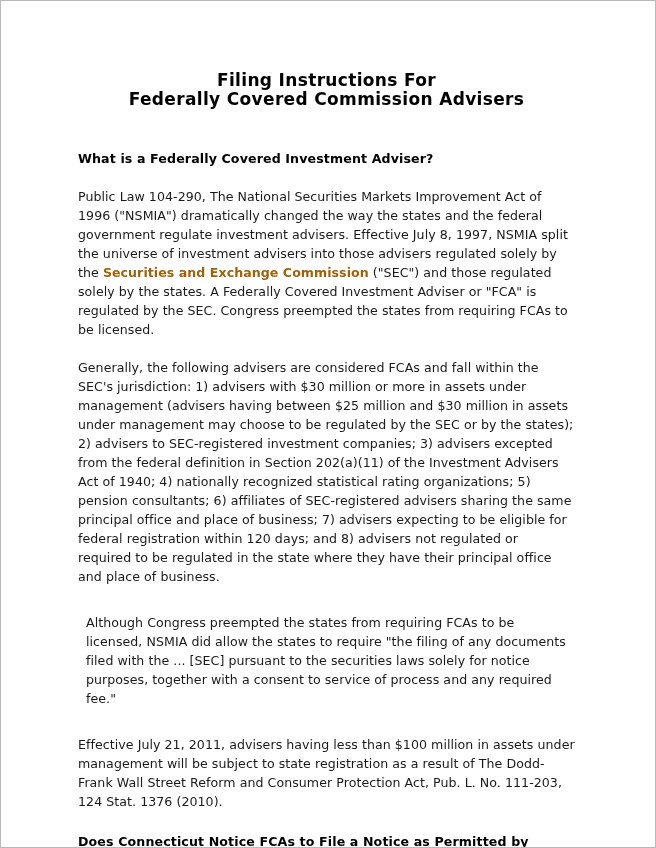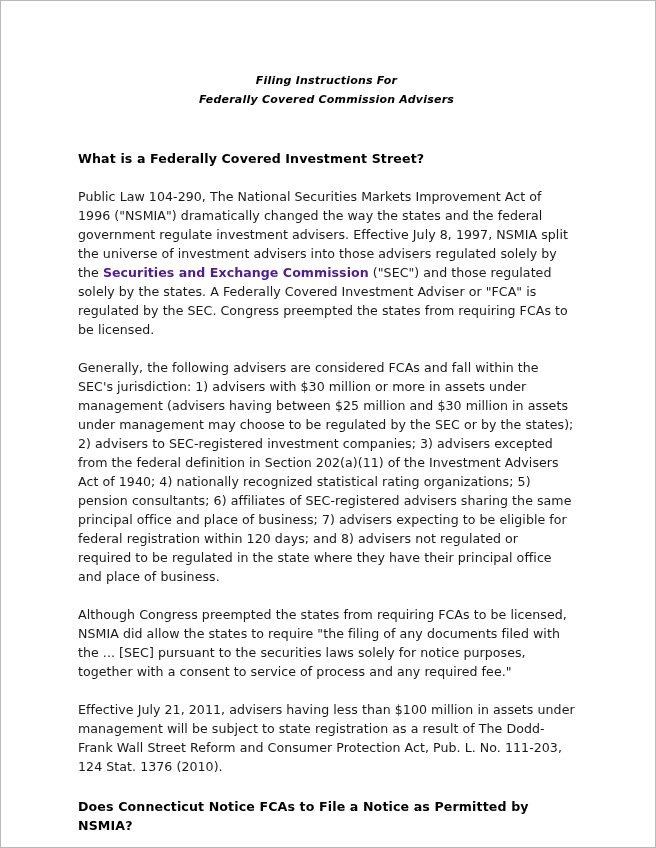--- a/index.html
+++ b/index.html
@@ -22,25 +22,24 @@
   }
   .page-inner {
     position: absolute;
     left: 77px;
     top: 70px;
     width: 497px;
   }
   .doc-title {
     text-align: center;
     font-weight: bold;
-    font-size: 11px;
+    font-size: 17px;
     line-height: 19px;
     color: #000000;
     letter-spacing: 0.02em;
-    font-style: italic;
   }
   .doc-title .title-line {
     display: block;
     white-space: nowrap;
   }
   .section-heading {
     font-weight: bold;
     font-size: 12.6px;
     line-height: 19px;
     color: #000000;
@@ -50,50 +49,50 @@
     font-size: 12.6px;
     line-height: 19px;
     color: #1a1a1a;
     text-align: left;
     letter-spacing: 0.004em;
   }
   .gap-title-heading { height: 40px; }
   .gap-heading-par  { height: 19px; }
   .gap-par          { height: 19px; }
   .gap-par-heading  { height: 21px; }
-  b.strong { font-weight: bold; color: #4c1d95; }
+  b.strong { font-weight: bold; color: #a16207; }
 </style>
 </head>
 <body>
 
 <div class="page">
   <div class="page-inner">
 
     <div class="doc-title">
       <span class="title-line">Filing Instructions For</span>
       <span class="title-line">Federally Covered Commission Advisers</span>
     </div>
 
     <div class="gap-title-heading"></div>
 
-    <div class="section-heading">What is a Federally Covered Investment Street?</div>
+    <div class="section-heading">What is a Federally Covered Investment Adviser?</div>
 
     <div class="gap-heading-par"></div>
 
     <p class="body-par" style="margin:0;">
       <span>Public Law 104-290, The National Securities Markets Improvement Act of 1996 ("NSMIA") dramatically changed the way the states and the federal government regulate investment advisers. Effective July 8, 1997, NSMIA split the universe of investment advisers into those advisers regulated solely by the </span><b class="strong">Securities and Exchange Commission</b><span> ("SEC") and those regulated solely by the states. A Federally Covered Investment Adviser or "FCA" is regulated by the SEC. Congress preempted the states from requiring FCAs to be licensed.</span>
     </p>
 
     <div class="gap-par"></div>
 
     <p class="body-par" style="margin:0;">Generally, the following advisers are considered FCAs and fall within the SEC's jurisdiction: 1) advisers with $30 million or more in assets under management (advisers having between $25 million and $30 million in assets under management may choose to be regulated by the SEC or by the states); 2) advisers to SEC-registered investment companies; 3) advisers excepted from the federal definition in Section 202(a)(11) of the Investment Advisers Act of 1940; 4) nationally recognized statistical rating organizations; 5) pension consultants; 6) affiliates of SEC-registered advisers sharing the same principal office and place of business; 7) advisers expecting to be eligible for federal registration within 120 days; and 8) advisers not regulated or required to be regulated in the state where they have their principal office and place of business.</p>
 
     <div class="gap-par"></div>
 
-    <p class="body-par" style="margin:0;">Although Congress preempted the states from requiring FCAs to be licensed, NSMIA did allow the states to require "the filing of any documents filed with the ... [SEC] pursuant to the securities laws solely for notice purposes, together with a consent to service of process and any required fee."</p>
+    <p class="body-par" style="margin:8px;">Although Congress preempted the states from requiring FCAs to be licensed, NSMIA did allow the states to require "the filing of any documents filed with the ... [SEC] pursuant to the securities laws solely for notice purposes, together with a consent to service of process and any required fee."</p>
 
     <div class="gap-par"></div>
 
     <p class="body-par" style="margin:0;">Effective July 21, 2011, advisers having less than $100 million in assets under management will be subject to state registration as a result of The Dodd-Frank Wall Street Reform and Consumer Protection Act, Pub. L. No. 111-203, 124 Stat. 1376 (2010).</p>
 
     <div class="gap-par-heading"></div>
 
     <div class="section-heading">Does Connecticut Notice FCAs to File a Notice as Permitted by NSMIA?</div>
 
     <div class="gap-heading-par"></div>

